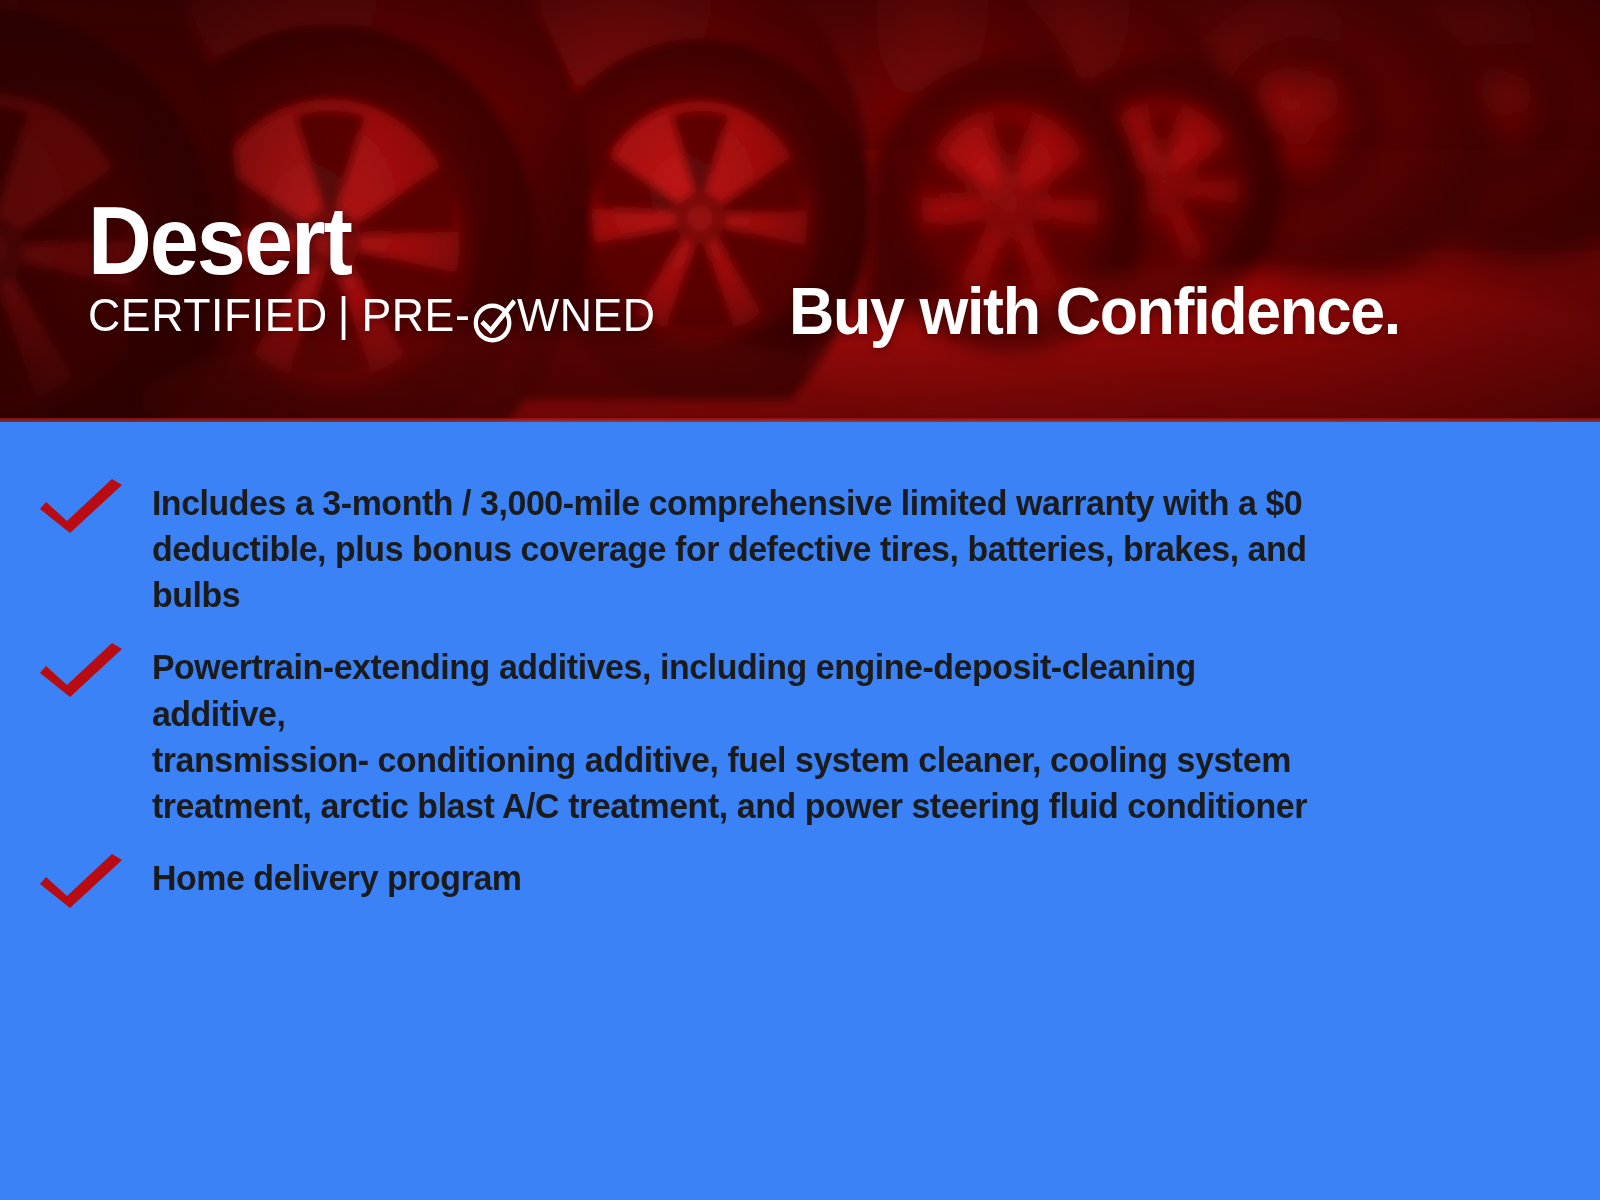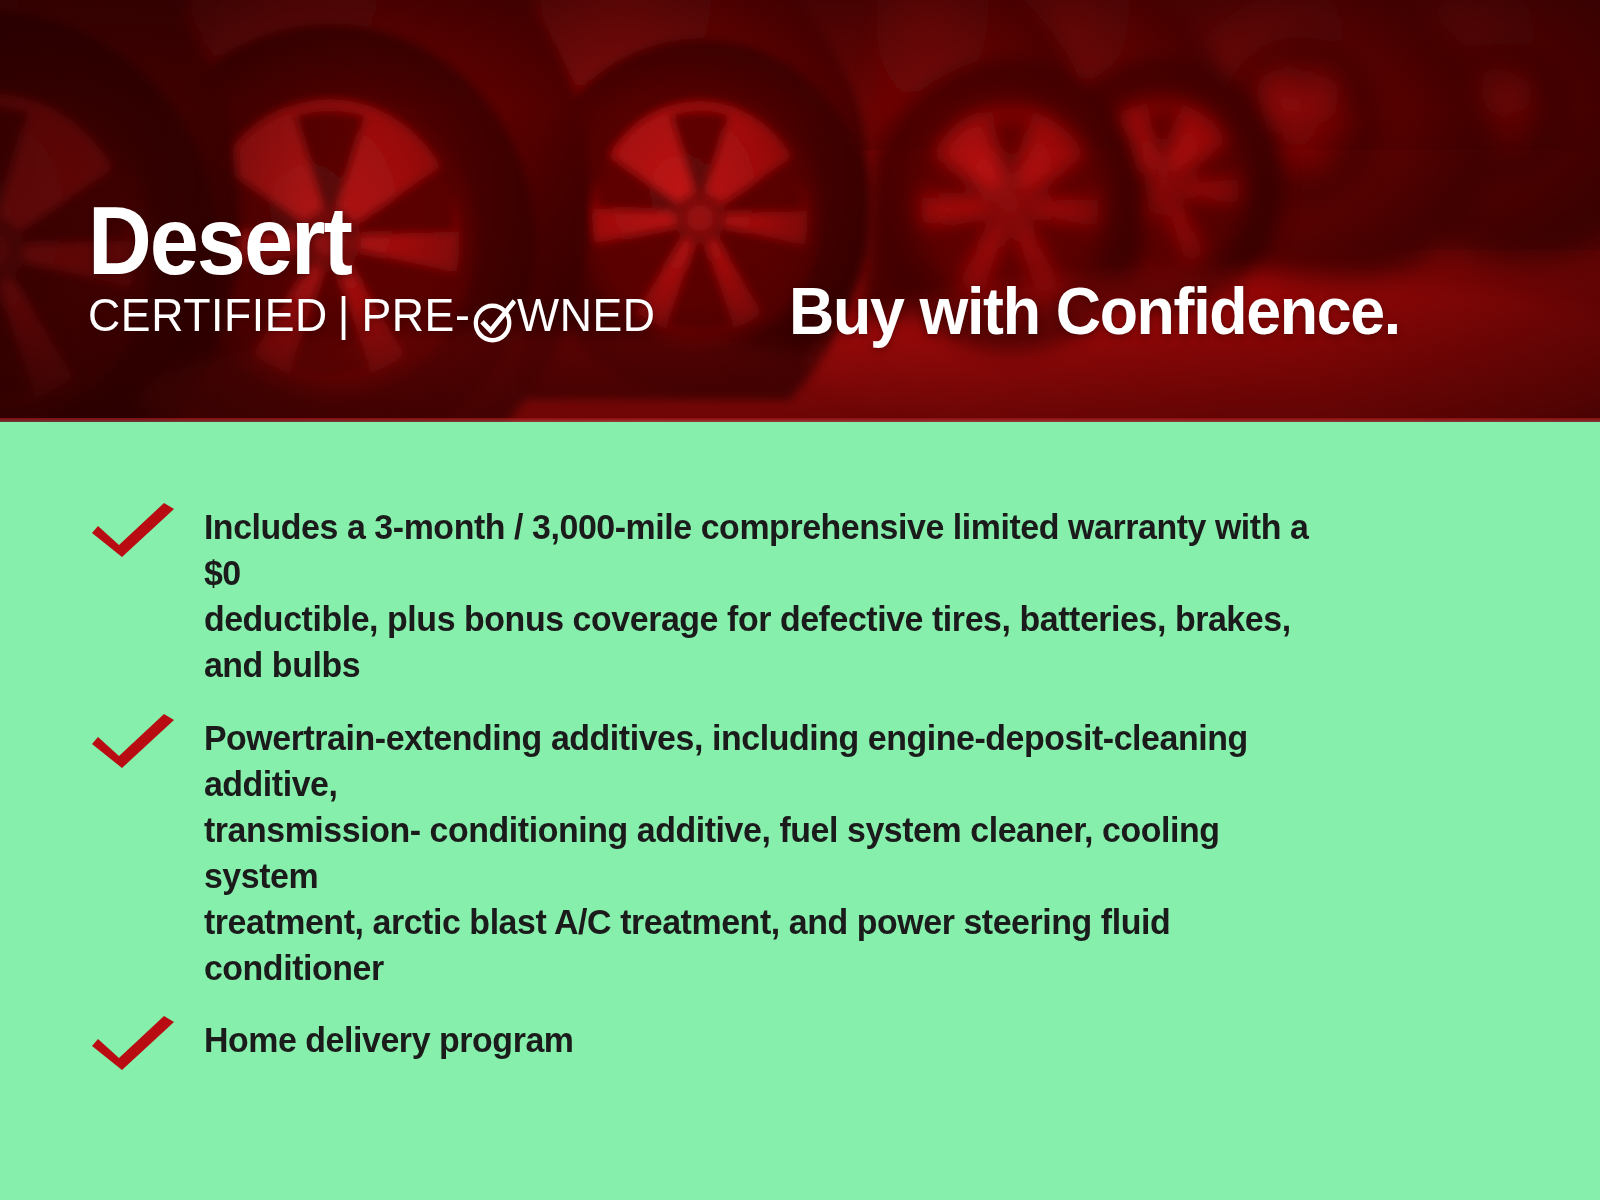--- a/index.html
+++ b/index.html
@@ -10,21 +10,21 @@
   body {
     width: 1600px;
     height: 1200px;
     font-family: "Liberation Sans", sans-serif;
     overflow: hidden;
   }
   #page {
     position: relative;
     width: 1600px;
     height: 1200px;
-    background: #86efac;
+    background: #3b82f6;
     overflow: hidden;
   }
 
   
   .hero {
     position: relative;
     width: 1600px;
     height: 422px;
     overflow: hidden;
     background: #6e0404;
@@ -120,23 +120,23 @@
     transform: scaleX(0.95);
     transform-origin: left center;
     text-shadow: 0 2px 8px rgba(40,0,0,0.42);
     white-space: nowrap;
   }
 
   
   .benefits {
     position: absolute;
     left: 0;
-    top: 446px;
+    top: 422px;
     width: 1432px;
-    padding: 58px 60px 0 88px;
+    padding: 58px 60px 0 36px;
     box-sizing: border-box;
   }
   .benefit-row {
     display: flex;
     align-items: flex-start;
     margin-bottom: 26px;
   }
   .benefit-row:last-child { margin-bottom: 0; }
 
   .check-mark-icon {

